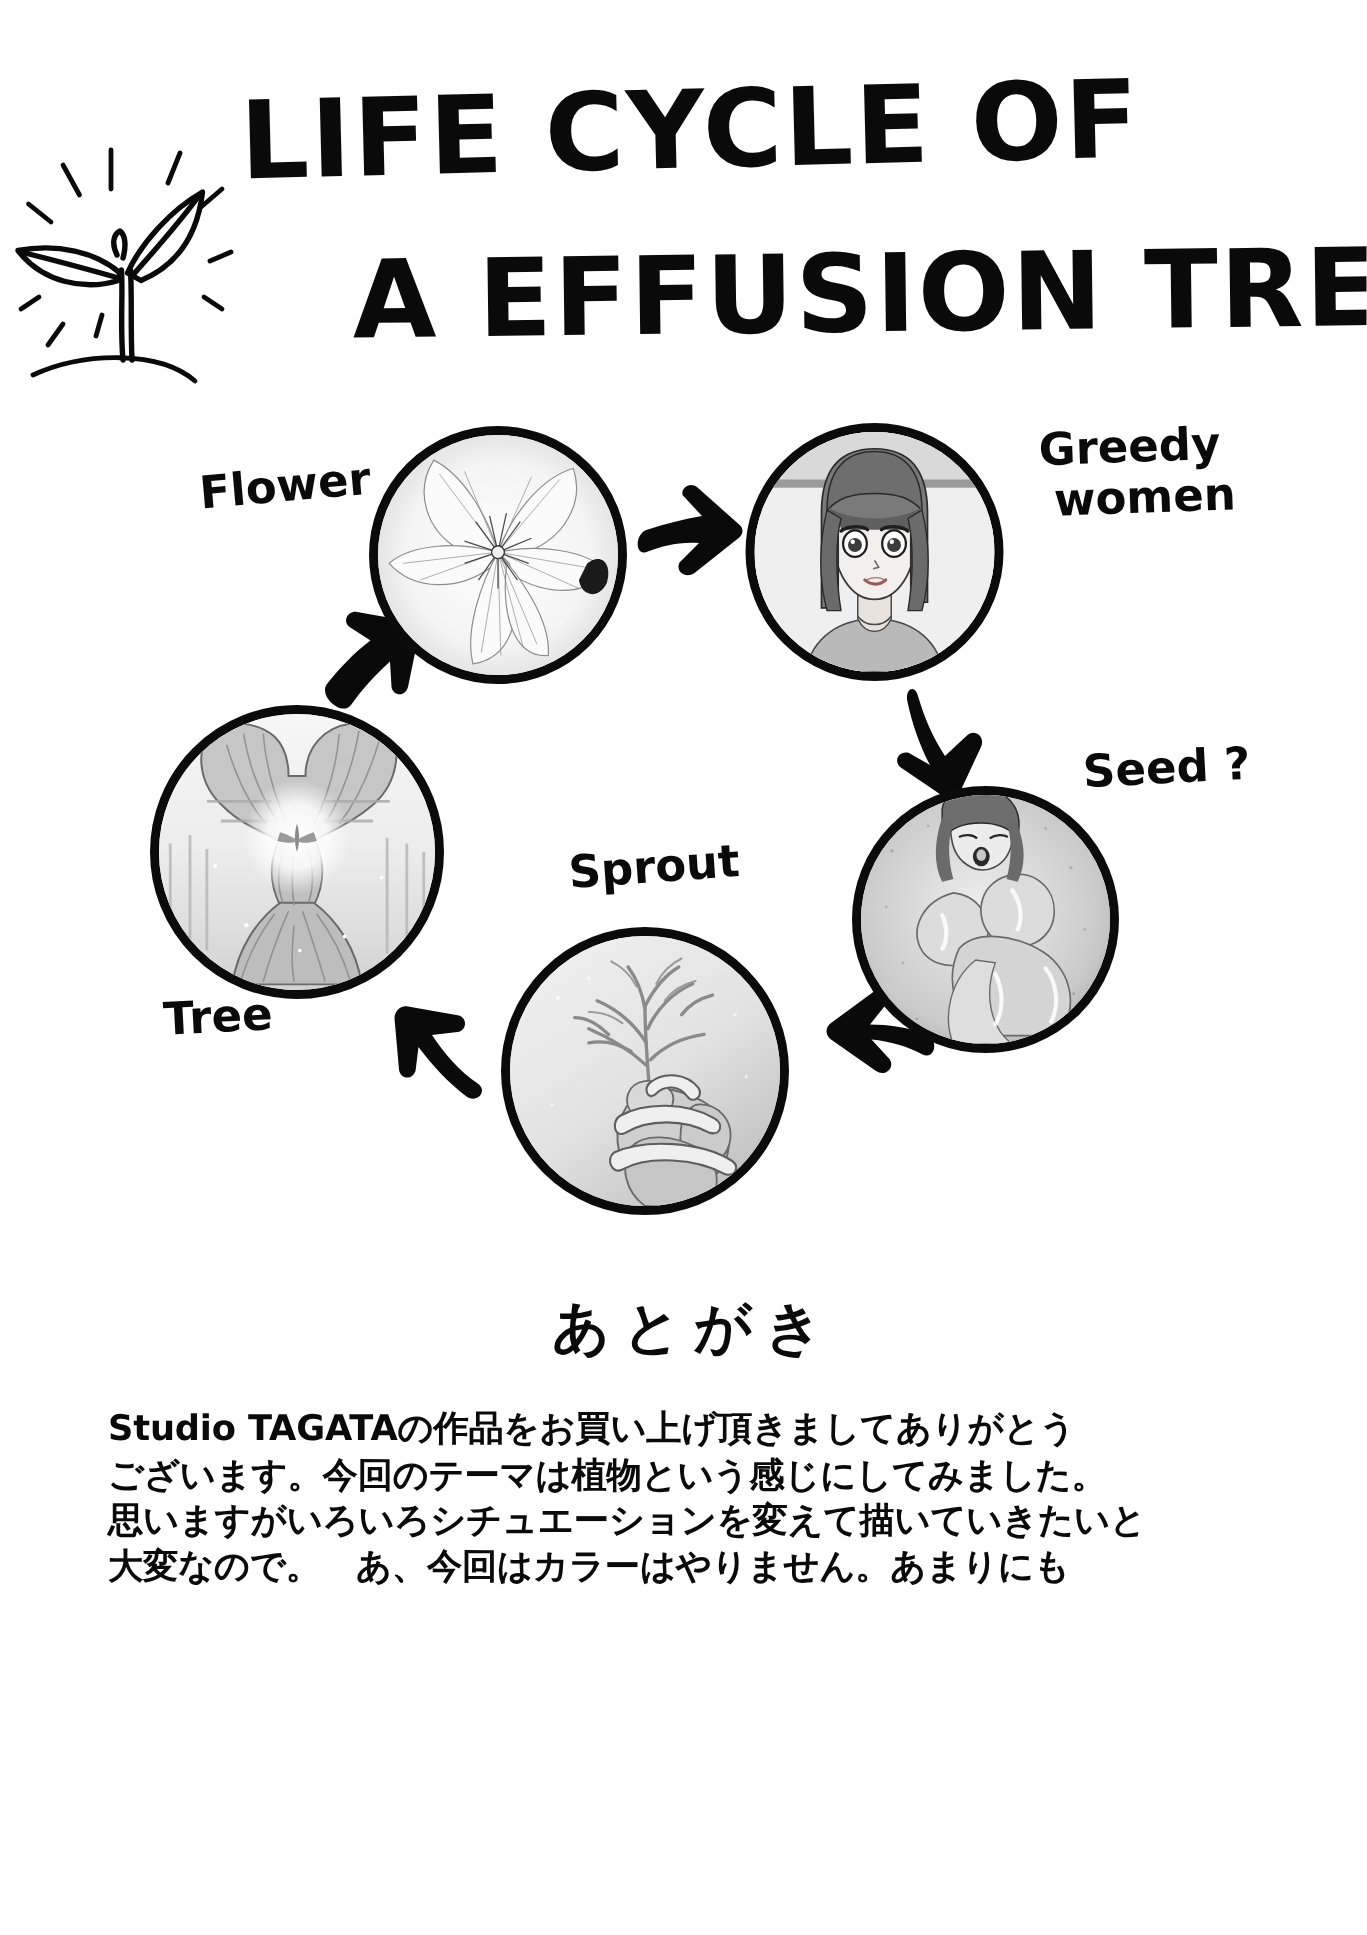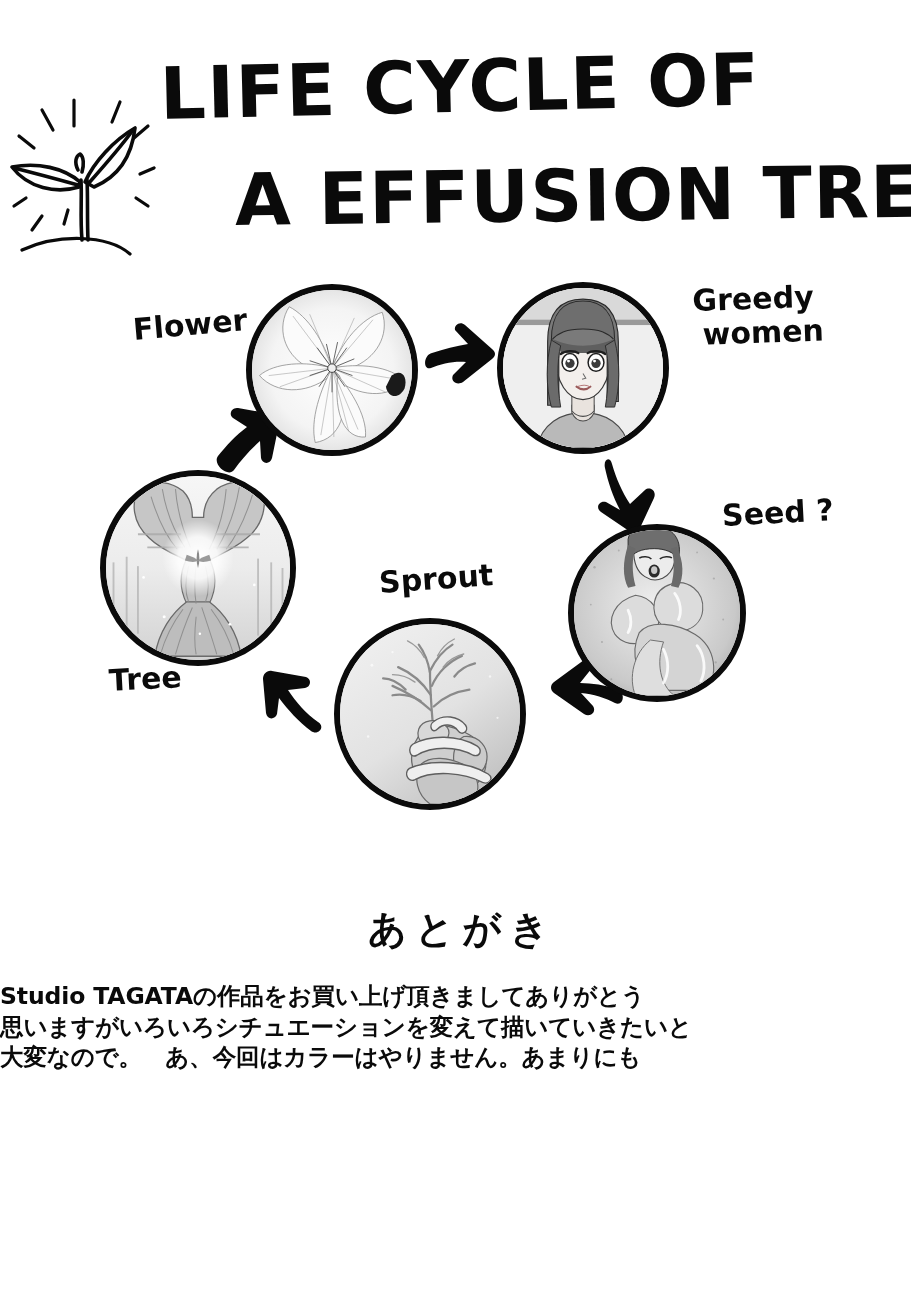--- a/index.html
+++ b/index.html
@@ -94,35 +94,36 @@
   #label-seed   { left: 722px; top: 226px; transform: rotate(-3deg); }
   #label-sprout { left: 379px; top: 292px; transform: rotate(-4deg); }
   #label-tree   { left: 109px; top: 392px; transform: rotate(-3deg); }
 
   .arrow { position: absolute; }
 
   
   #afterword {
     position: absolute;
     left: 0;
-    top: 904px;
+    top: 860px;
     width: 911px;
   }
   #afterword-title {
     text-align: center;
     font-family: "DejaVu Sans", sans-serif;
     font-weight: 700;
     font-size: 38px;
     letter-spacing: 0.22em;
     color: #0a0a0a;
     margin: 0;
     padding: 0 0 0 14px;
   }
   #afterword-body {
     margin: 26px 0 0 0;
+    padding-left: 72px;
     padding-right: 32px;
     font-family: "DejaVu Sans", sans-serif;
     font-weight: 700;
     font-size: 23.5px;
     line-height: 1.30;
     color: #0a0a0a;
     letter-spacing: -0.005em;
   }
   #afterword-body .ln { display: block; white-space: pre; }
 </style>
@@ -455,18 +456,19 @@
       </svg>
     </div>
     <div class="node-label" id="label-tree">Tree</div>
 
   </div>
 
   <div id="afterword">
     <div id="afterword-title">あとがき</div>
     <div id="afterword-body">
       <span class="ln">Studio TAGATAの作品をお買い上げ頂きましてありがとう</span>
+      <span class="ln">ございます。今回のテーマは植物という感じにしてみました。</span>
       <span class="ln">思いますがいろいろシチュエーションを変えて描いていきたいと</span>
       <span class="ln">大変なので。　あ、今回はカラーはやりません。あまりにも</span>
     </div>
   </div>
 
 </div>
 
 </body></html>

